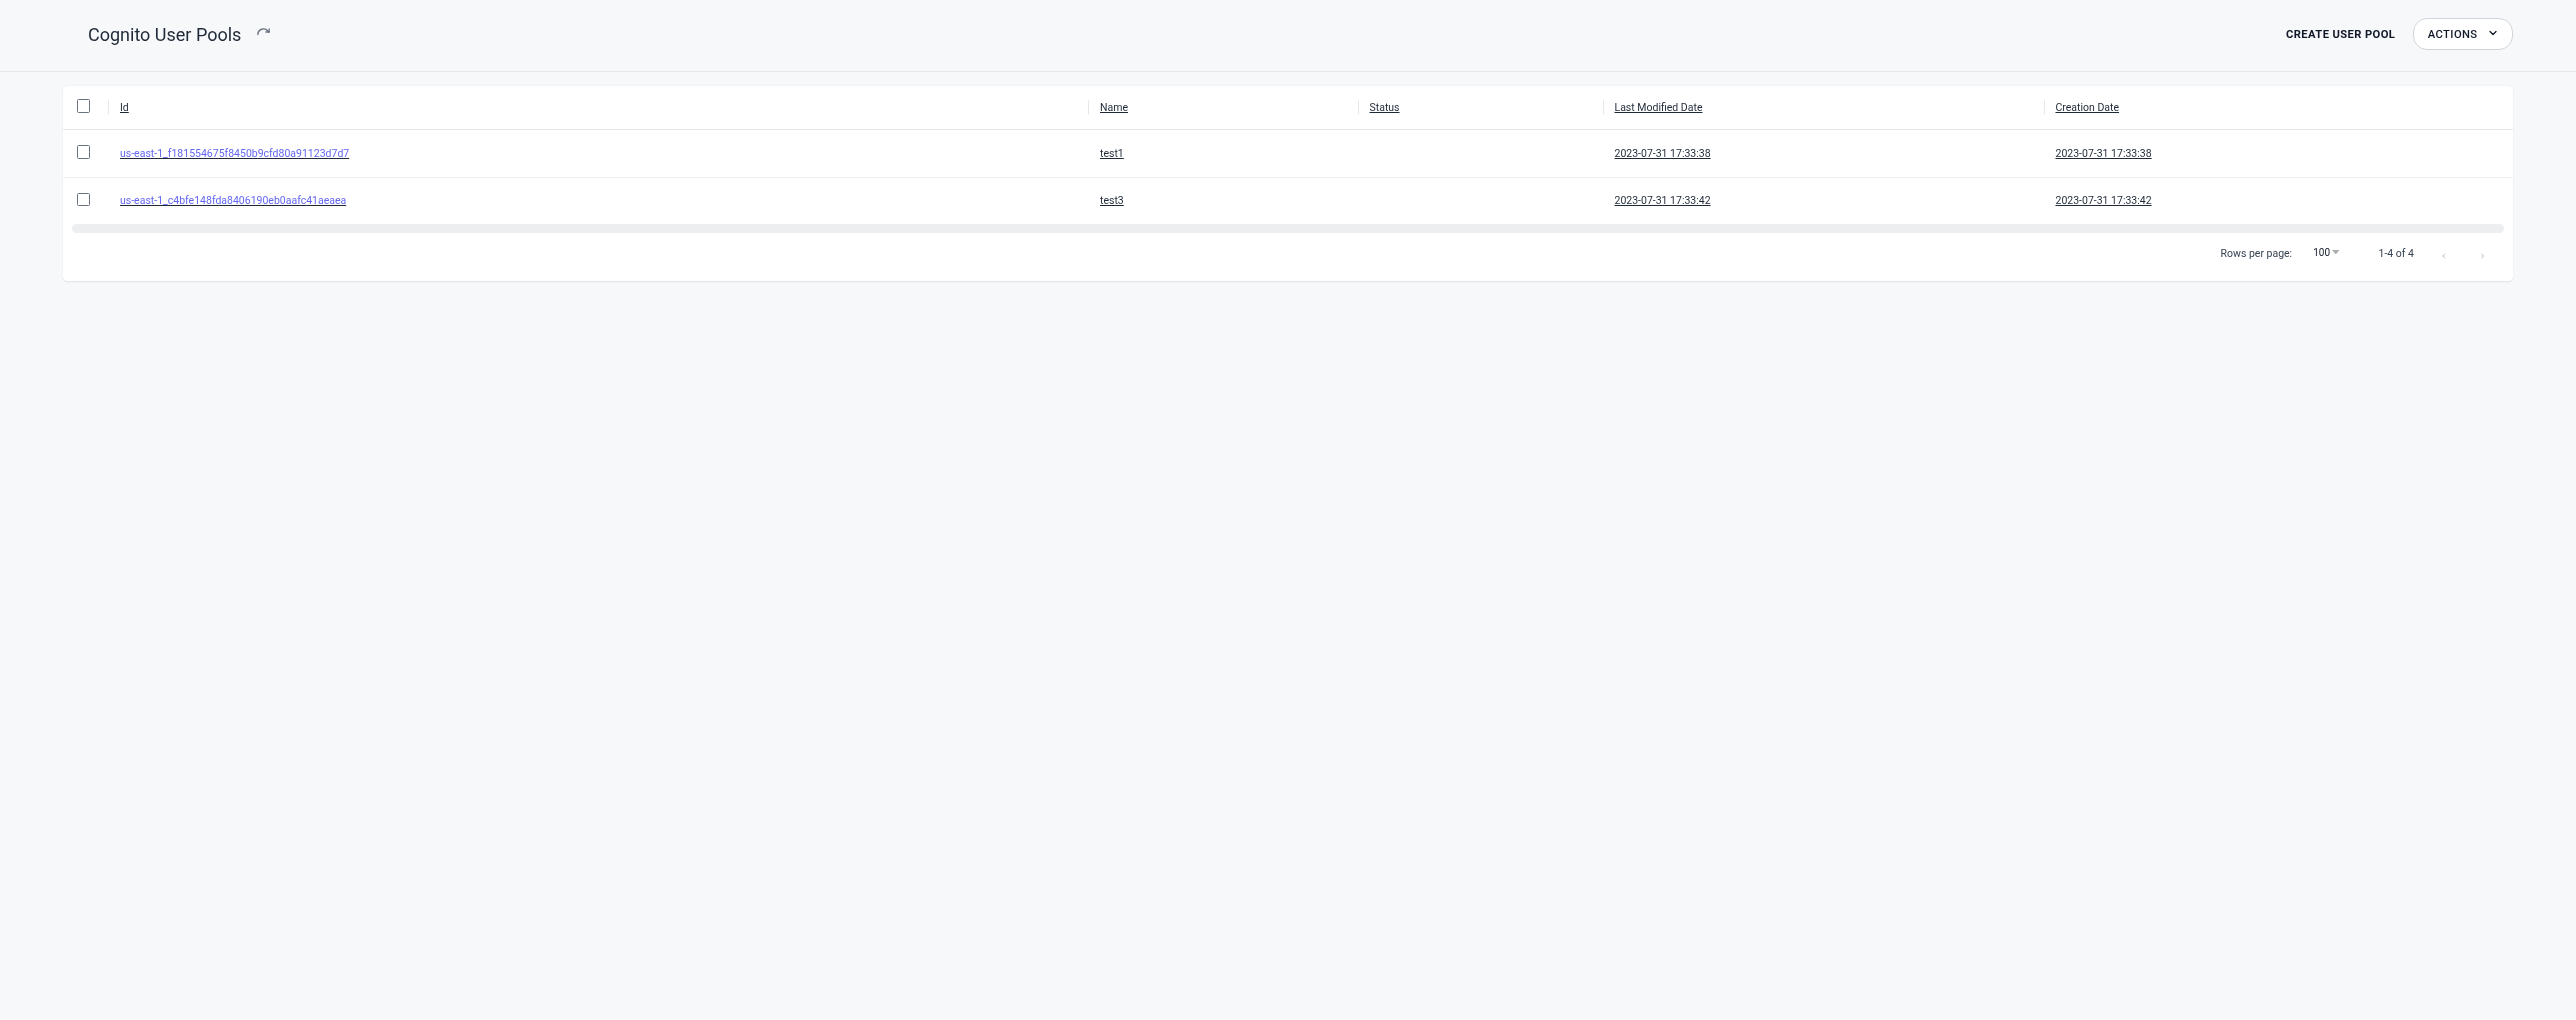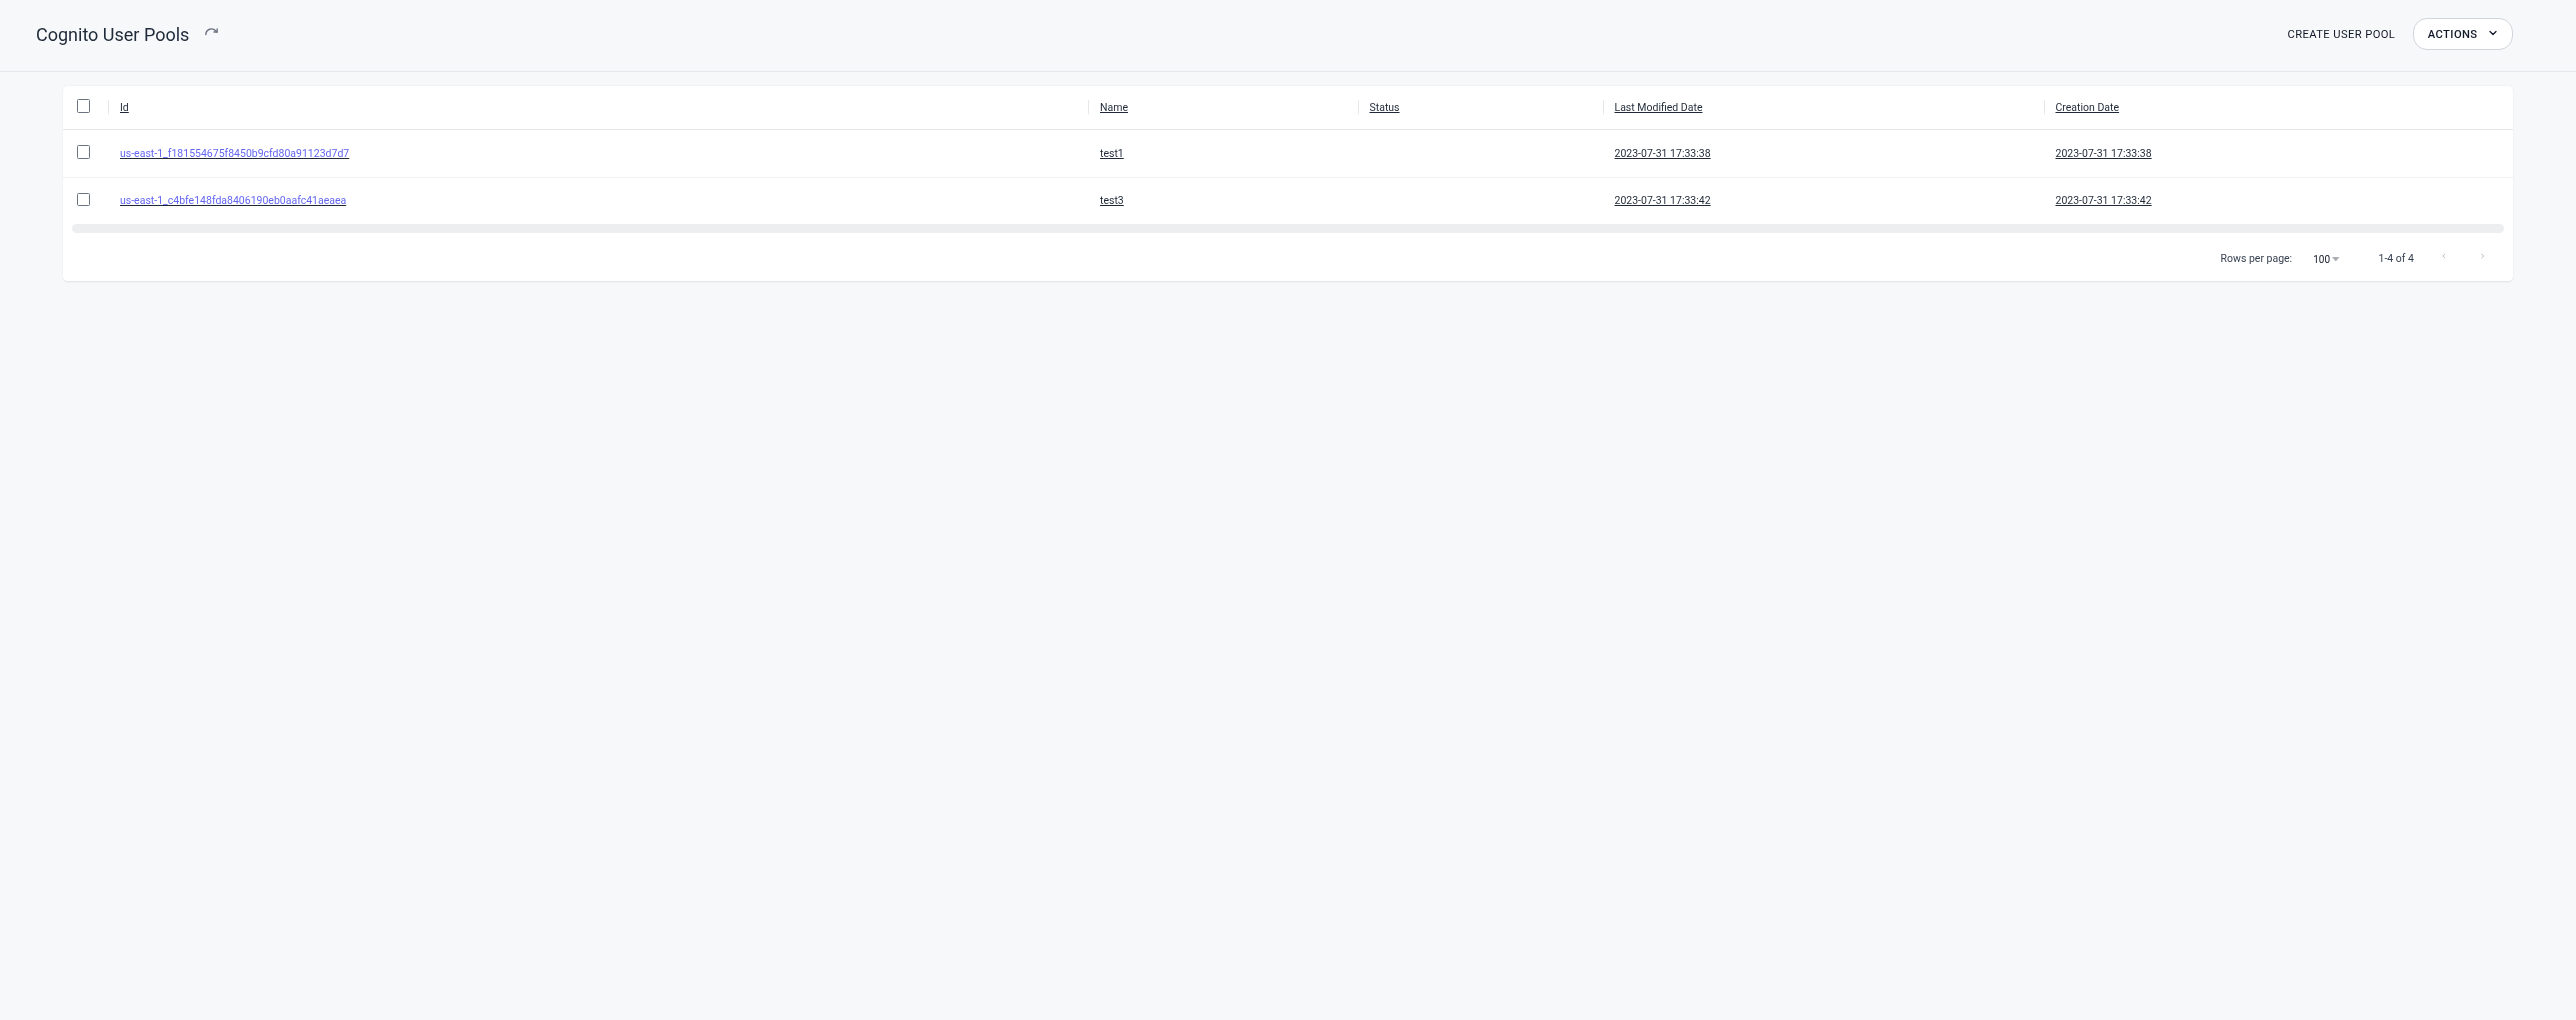--- a/index.html
+++ b/index.html
@@ -10,21 +10,21 @@
   body {
     font-family: -apple-system, BlinkMacSystemFont, "Segoe UI", Roboto, "Helvetica Neue", Arial, sans-serif;
     background: #f6f8fa;
     color: #1f2937;
     font-size: 10.5px;
   }
   .header-bar {
     display: flex;
     align-items: center;
     justify-content: space-between;
-    padding: 18px 63px 21px 36px;
+    padding: 18px 63px 21px 88px;
     border-bottom: 0.7px solid #e6e8eb;
   }
   .header-left {
     display: flex;
     align-items: center;
     gap: 13.5px;
   }
   .page-title {
     font-size: 18px;
     font-weight: 400;
@@ -44,21 +44,21 @@
     align-items: center;
     gap: 18px;
   }
   .create-btn {
     background: none;
     border: none;
     font-size: 11.2px;
     letter-spacing: 0.4px;
     color: #111827;
     cursor: pointer;
-    font-weight: 400;
+    font-weight: 700;
     font-family: inherit;
   }
   .actions-btn {
     display: inline-flex;
     align-items: center;
     gap: 9px;
     background: #fff;
     border: 0.7px solid #d1d5db;
     border-radius: 14px;
     padding: 7.5px 13.5px;
@@ -134,21 +134,21 @@
     cursor: pointer;
   }
   .scroll-track {
     height: 9px;
     background: #eceef0;
     border-radius: 4.5px;
     margin: 0 9px;
   }
   .pagination {
     display: flex;
-    align-items: flex-end;
+    align-items: flex-start;
     justify-content: flex-end;
     gap: 21px;
     padding: 13.5px 21px 16.4px 21px;
     font-size: 10.5px;
     color: #374151;
   }
   .rows-label {
     color: #374151;
   }
   .rows-select {

